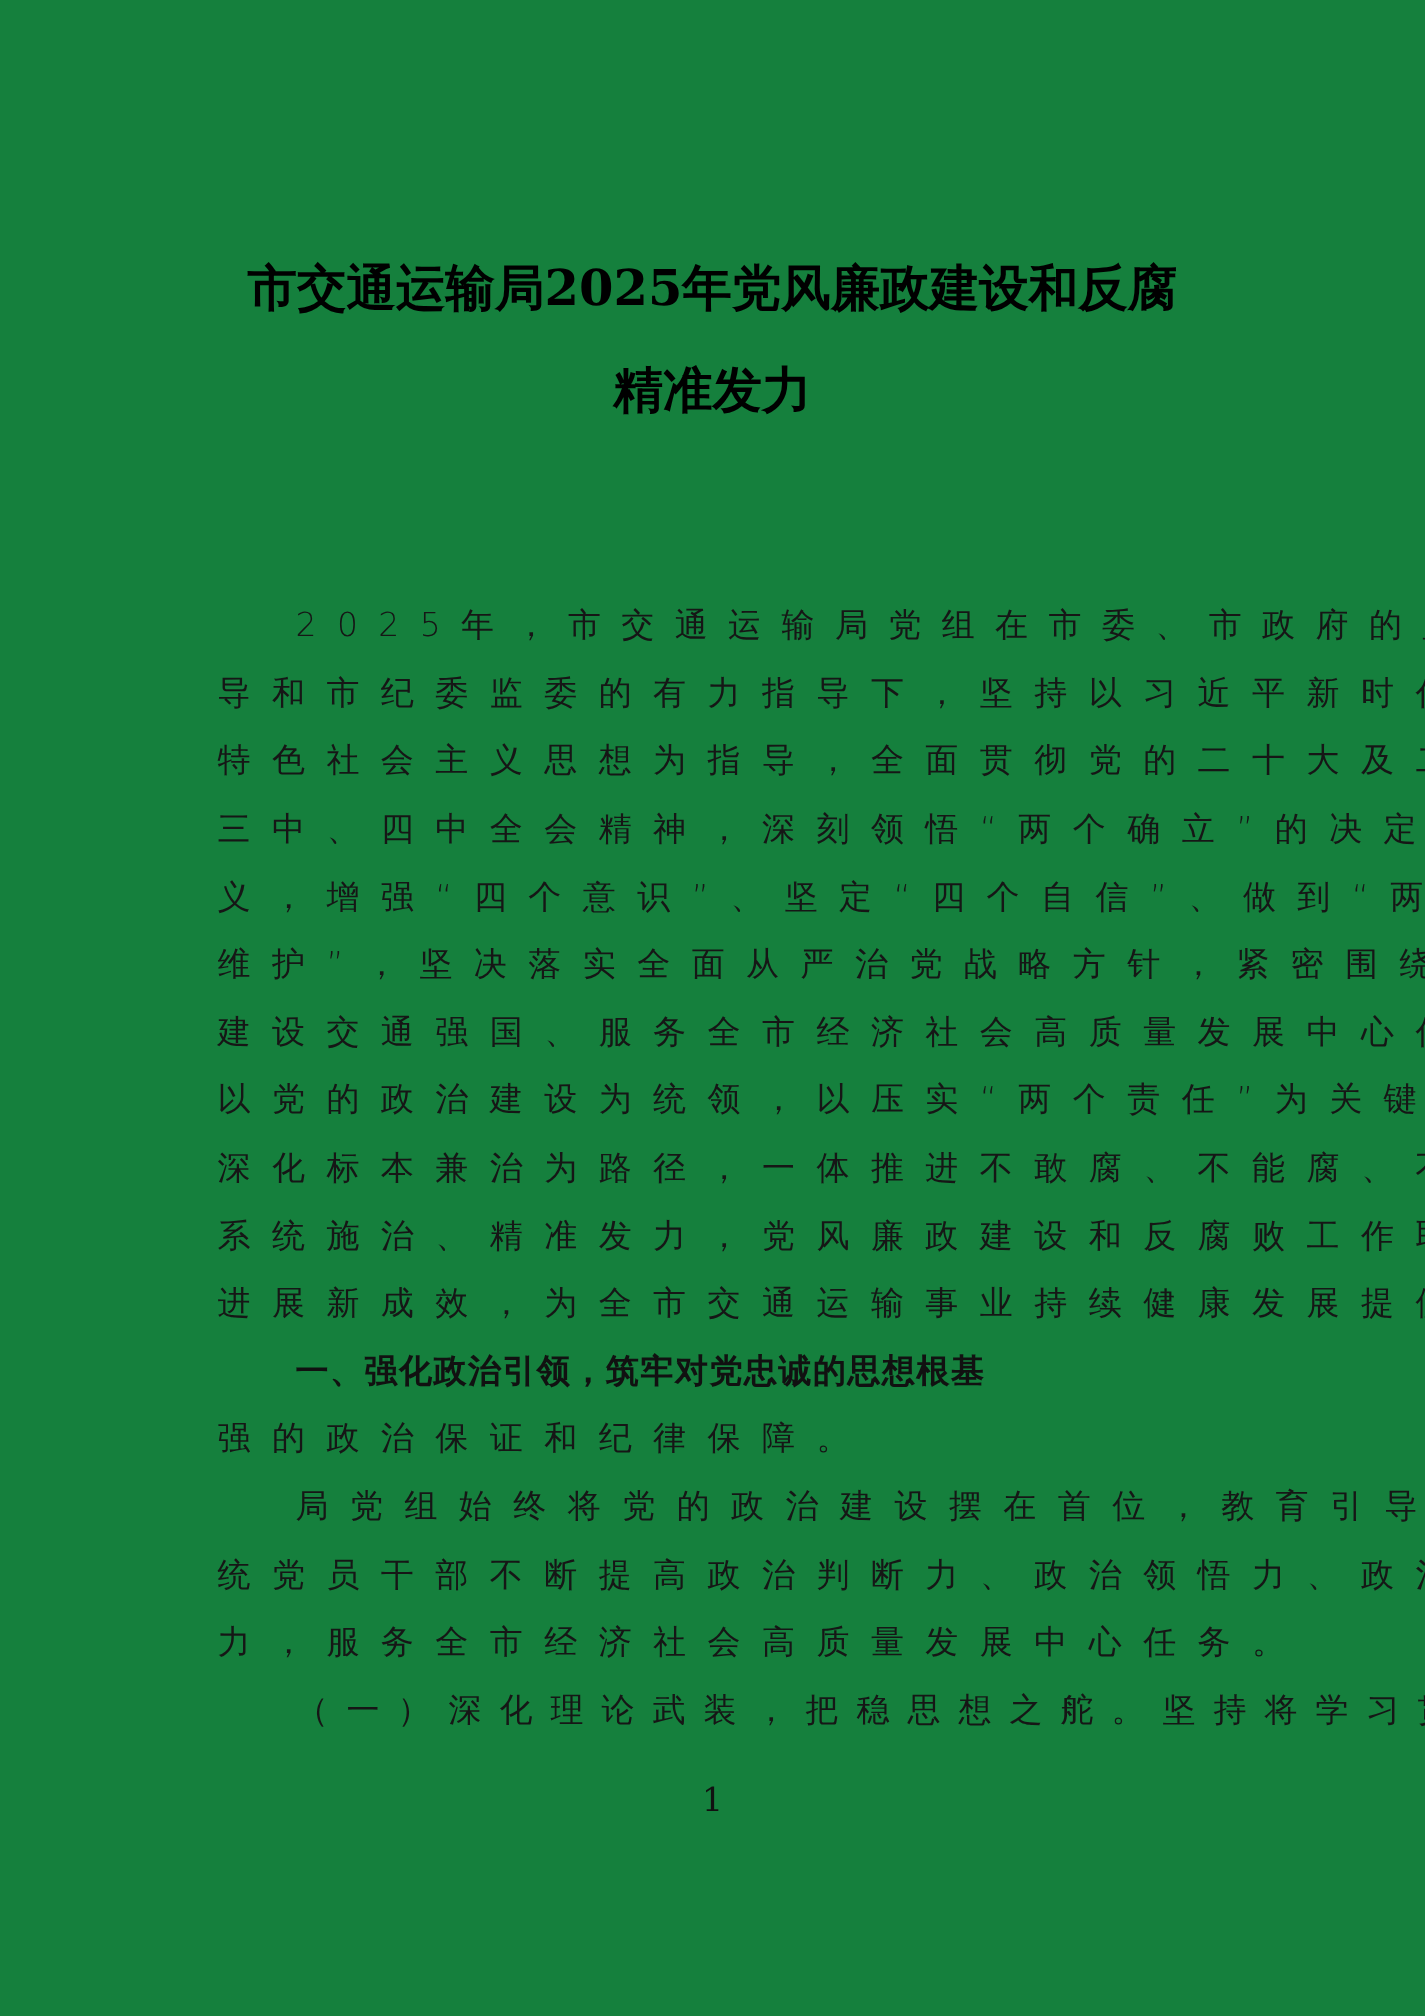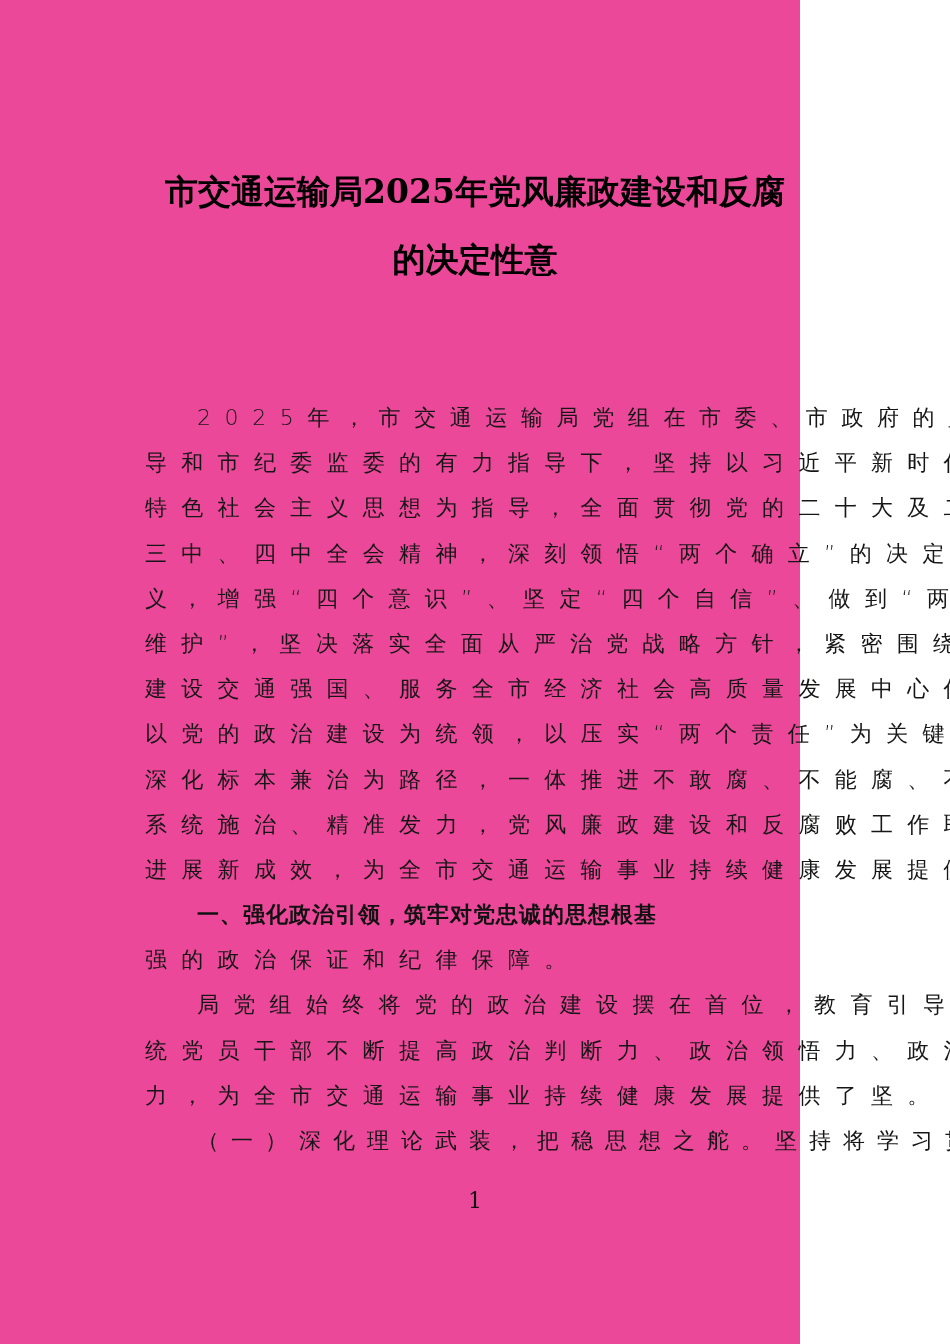--- a/index.html
+++ b/index.html
@@ -11,23 +11,23 @@
       width: 950px;
       height: 1344px;
       position: relative;
       overflow: hidden;
       font-family: "DejaVu Serif", "Liberation Serif", serif;
       color: #111111;
     }
     .page {
       position: absolute;
       left: 0; top: 0;
-      width: 800px;
+      width: 950px;
       height: 1344px;
-      background: #ec4899;
+      background: #15803d;
     }
     .title {
       position: absolute;
       left: 140px;
       width: 670px;
       text-align: center;
       font-family: "DejaVu Serif", "Liberation Serif", serif;
       font-weight: bold;
       font-size: 33px;
       line-height: 44px;
@@ -77,39 +77,39 @@
       font-size: 22px;
       color: #111111;
     }
   </style>
 </head>
 <body>
 
 <div class="page">
 
   <div class="title l1">市交通运输局2025年党风廉政建设和反腐</div>
-  <div class="title l2">的决定性意</div>
+  <div class="title l2">精准发力</div>
 
   <div class="body-block">
     <div class="line indent" style="letter-spacing:13.6px;">2025年，市交通运输局党组在市委、市政府的坚强领</div>
     <div class="line">导和市纪委监委的有力指导下，坚持以习近平新时代中国</div>
     <div class="line">特色社会主义思想为指导，全面贯彻党的二十大及二十届</div>
     <div class="line">三中、四中全会精神，深刻领悟“两个确立”的决定性意</div>
     <div class="line">义，增强“四个意识”、坚定“四个自信”、做到“两个</div>
     <div class="line">维护”，坚决落实全面从严治党战略方针，紧密围绕加快</div>
     <div class="line">建设交通强国、服务全市经济社会高质量发展中心任务，</div>
     <div class="line">以党的政治建设为统领，以压实“两个责任”为关键，以</div>
     <div class="line">深化标本兼治为路径，一体推进不敢腐、不能腐、不想腐</div>
     <div class="line">系统施治、精准发力，党风廉政建设和反腐败工作取得新</div>
     <div class="line">进展新成效，为全市交通运输事业持续健康发展提供了坚</div>
     <div class="line heading">一、强化政治引领，筑牢对党忠诚的思想根基</div>
 
     <div class="line">强的政治保证和纪律保障。</div>
 
     <div class="line indent">局党组始终将党的政治建设摆在首位，教育引导全系</div>
     <div class="line">统党员干部不断提高政治判断力、政治领悟力、政治执行</div>
-    <div class="line">力，为全市交通运输事业持续健康发展提供了坚。</div>
+    <div class="line">力，服务全市经济社会高质量发展中心任务。</div>
 
     <div class="line subheading">（一）深化理论武装，把稳思想之舵。坚持将学习贯</div>
   </div>
 
   <div class="page-number">1</div>
 </div>
 
 </body></html>

